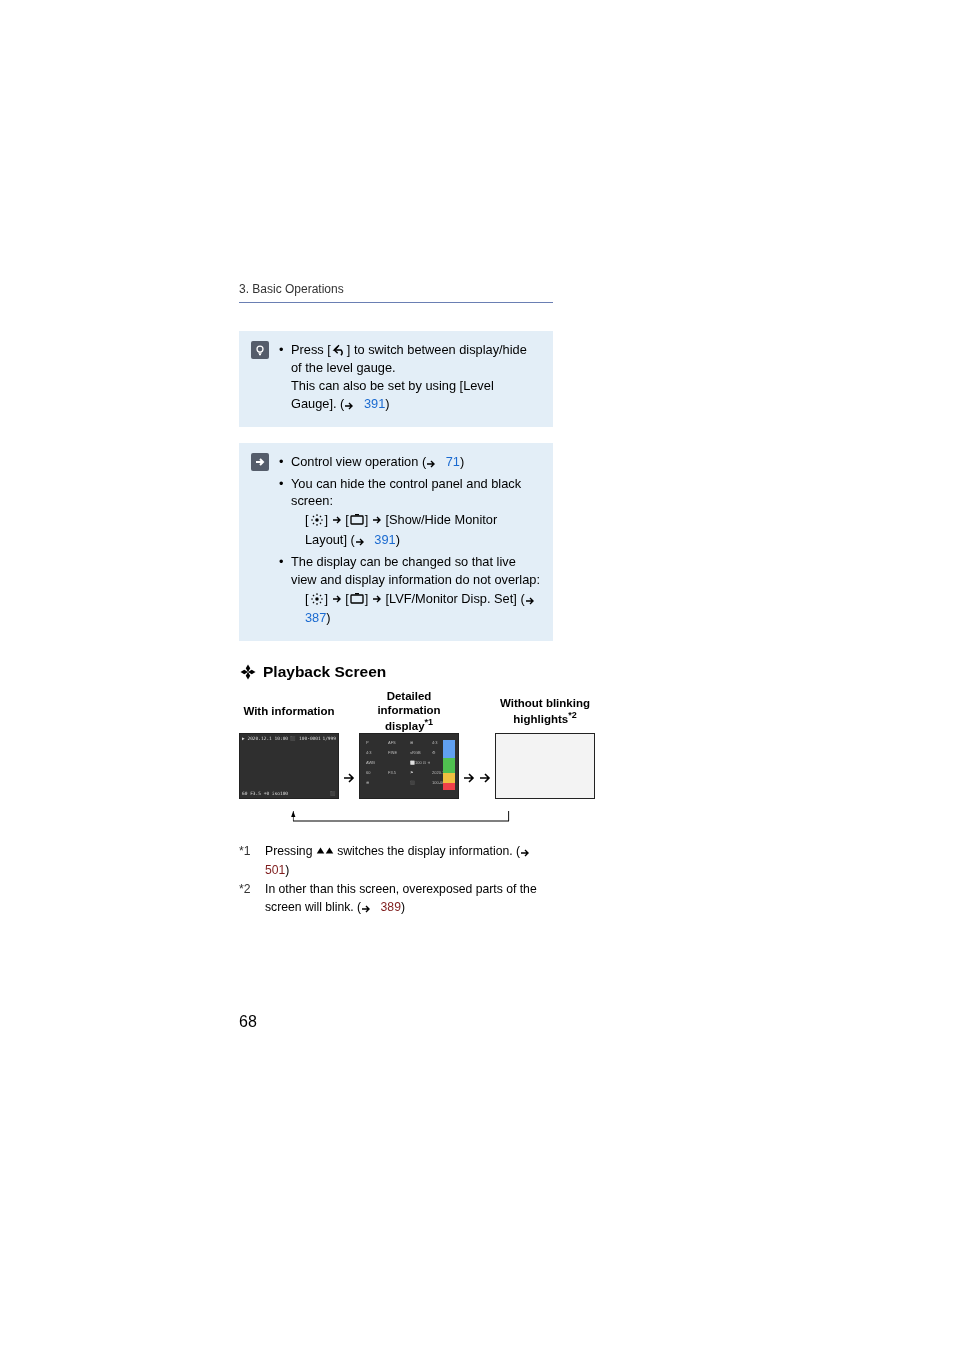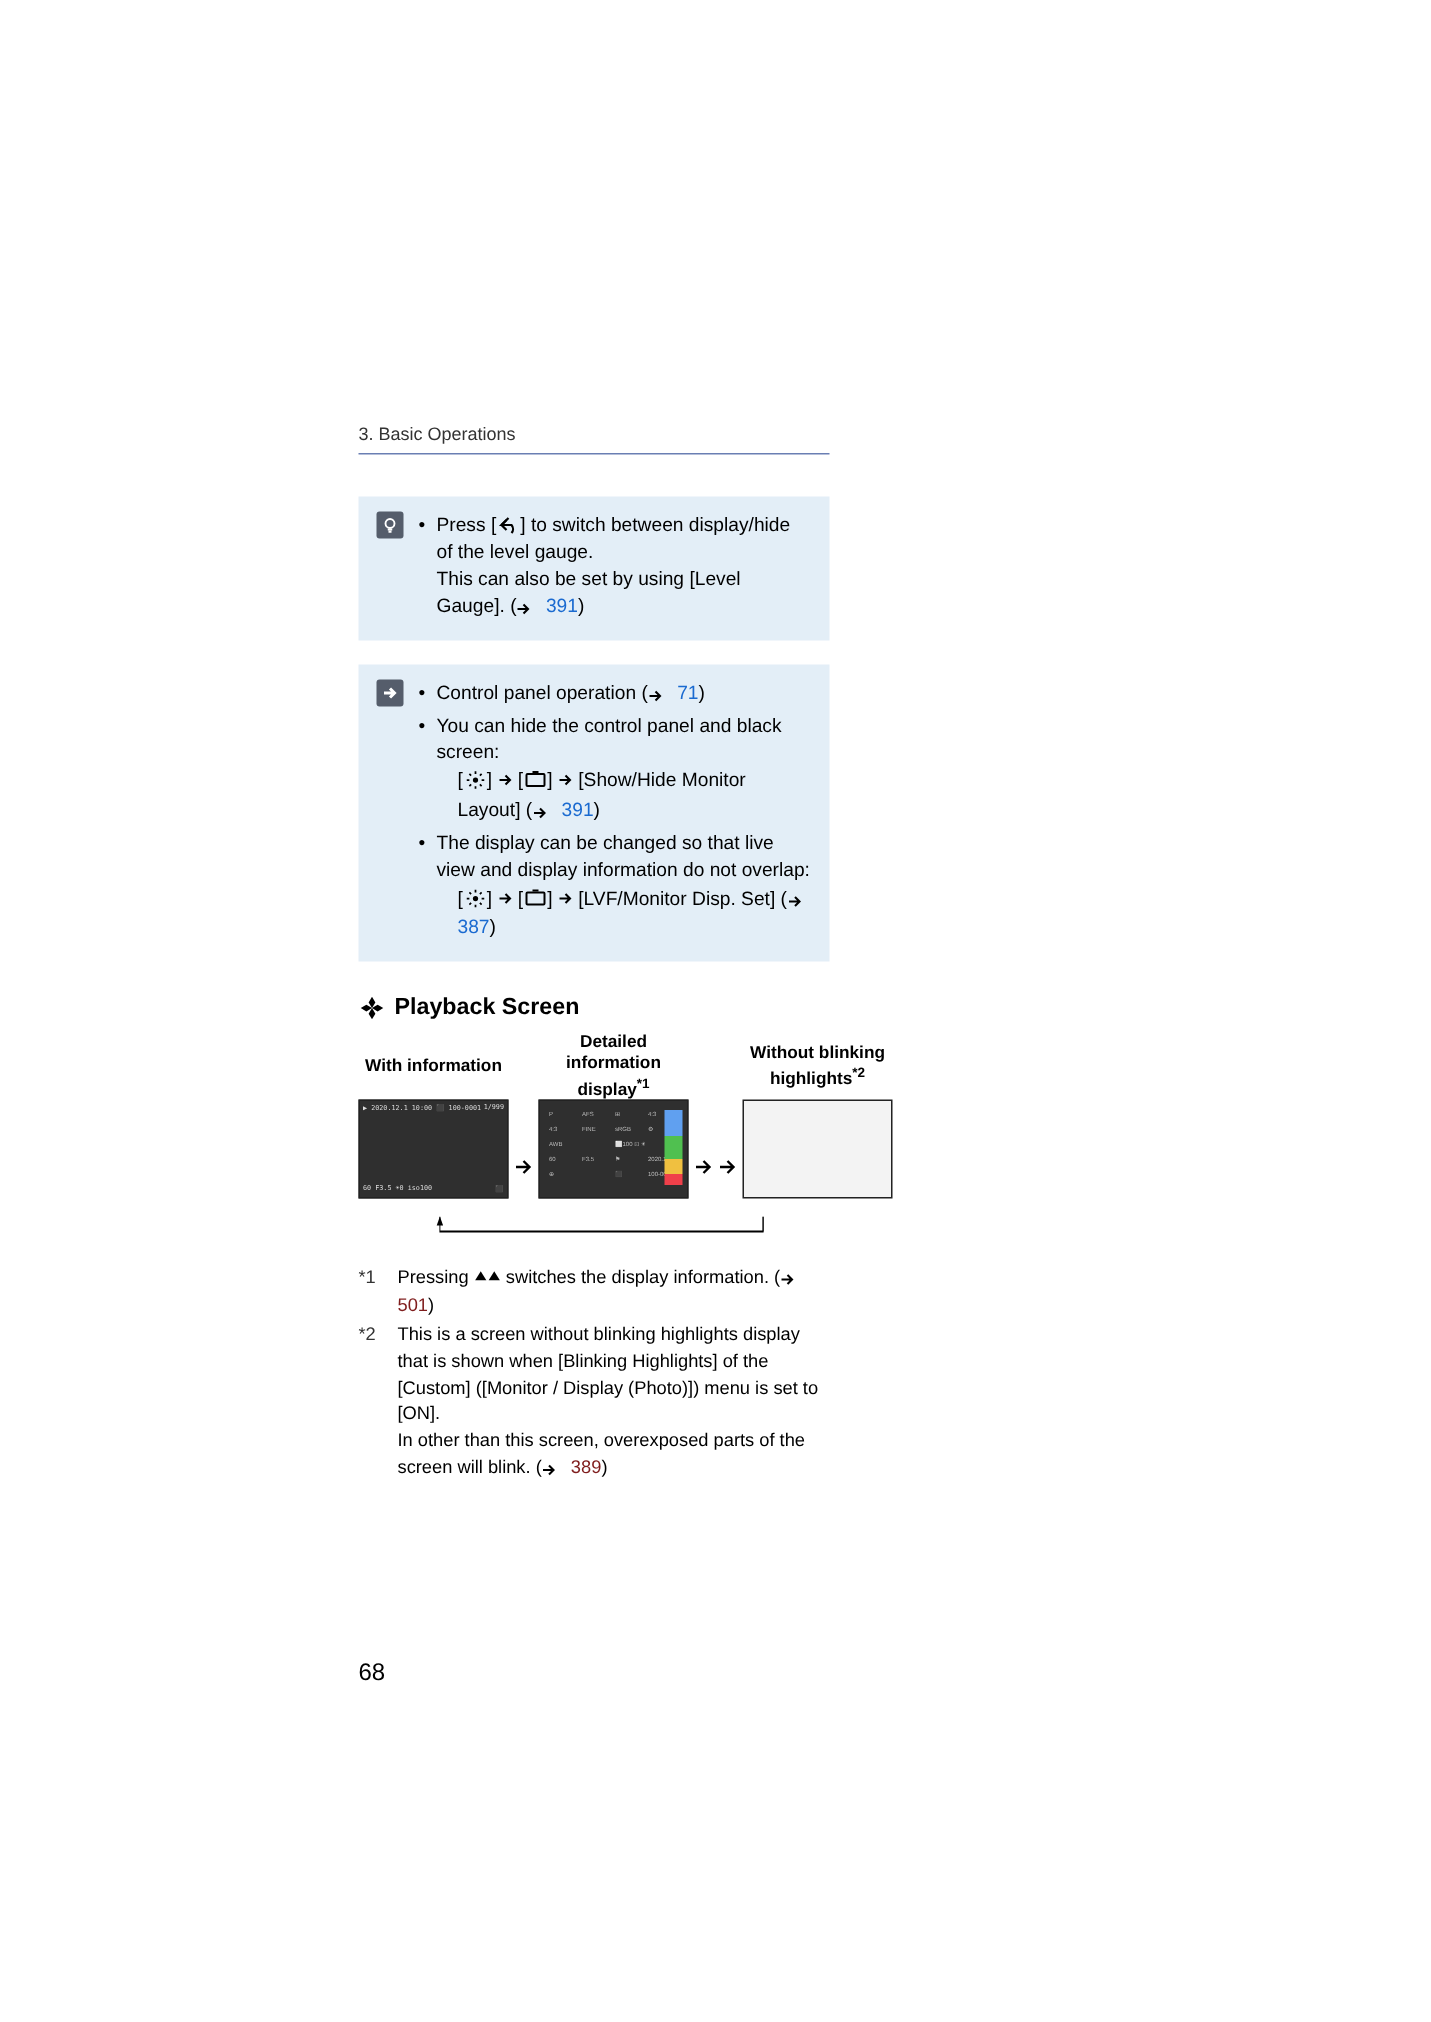--- a/index.html
+++ b/index.html
@@ -132,21 +132,21 @@
 
   .footnotes { margin-top: 8px; font-size: 12.2px; line-height: 1.45; }
   .fn-row { display: flex; margin-bottom: 2px; }
   .fn-mark { width: 26px; flex: 0 0 26px; color: #333; }
   .fn-body { flex: 1; }
   .fn-body .link { color: #7f1d1d; }
   .tri { display: inline-block; vertical-align: -1px; }
 
   .page-number {
     font-size: 16px;
-    margin-top: 120px;
+    margin-top: 96px;
     padding-bottom: 30px;
   }
 </style>
 </head>
 <body>
 
 <div class="page">
   <div class="breadcrumb">3. Basic Operations</div>
 
   <div class="info-box">
@@ -184,21 +184,21 @@
       <div class="info-icon-col">
         <span class="arrow-icon">
           <svg width="12" height="12" viewBox="0 0 12 12">
               <path d="M2 6h6M6 3l3 3-3 3" stroke="#fff" stroke-width="2" fill="none"></path>
             </svg>
         </span>
       </div>
       <div class="info-body">
         <ul class="bullet-list">
           <li>
-            <span>Control panel operation (</span><span class="inline-icon"><svg width="10" height="10" viewBox="0 0 10 10">
+            <span>Control view operation (</span><span class="inline-icon"><svg width="10" height="10" viewBox="0 0 10 10">
                   <path d="M1 5h6M5 2l3 3-3 3" stroke="#000" stroke-width="1.4" fill="none"></path>
                 </svg></span> <span class="link">71</span><span>)</span>
           </li>
           <li>
             <span>You can hide the control panel and black screen:</span>
             <div class="sub">
               <span>[</span><span class="inline-icon gear-icon"><svg width="16" height="14" viewBox="0 0 24 24">
                     <circle cx="12" cy="12" r="3" fill="#000"></circle>
                     <path d="M12 2v3M12 19v3M2 12h3M19 12h3M5 5l2 2M17 17l2 2M19 5l-2 2M5 19l2-2" stroke="#000" stroke-width="2"></path>
                   </svg></span><span>] </span><span class="arrow-sep"><svg width="10" height="10" viewBox="0 0 10 10">
@@ -341,21 +341,20 @@
               <path d="M6 11 L1 3 H11 Z" fill="#000" transform="rotate(180 6 7)"></path>
               <path d="M18 3 L13 11 H23 Z" fill="#000"></path>
             </svg></span><span> switches the display information. (</span><span class="inline-icon"><svg width="10" height="10" viewBox="0 0 10 10">
               <path d="M1 5h6M5 2l3 3-3 3" stroke="#000" stroke-width="1.4" fill="none"></path>
             </svg></span> <span class="link">501</span><span>)</span>
       </div>
     </div>
     <div class="fn-row">
       <div class="fn-mark">*2</div>
       <div class="fn-body">
-        <div>This is a screen without blinking highlights display that is shown when [Blinking Highlights] of the [Custom] ([Monitor / Display (Photo)]) menu is set to [ON].</div>
         <div>
           <span>In other than this screen, overexposed parts of the screen will blink. (</span><span class="inline-icon"><svg width="10" height="10" viewBox="0 0 10 10">
                 <path d="M1 5h6M5 2l3 3-3 3" stroke="#000" stroke-width="1.4" fill="none"></path>
               </svg></span> <span class="link">389</span><span>)</span>
         </div>
       </div>
     </div>
   </div>
 
   <div class="page-number">68</div>

